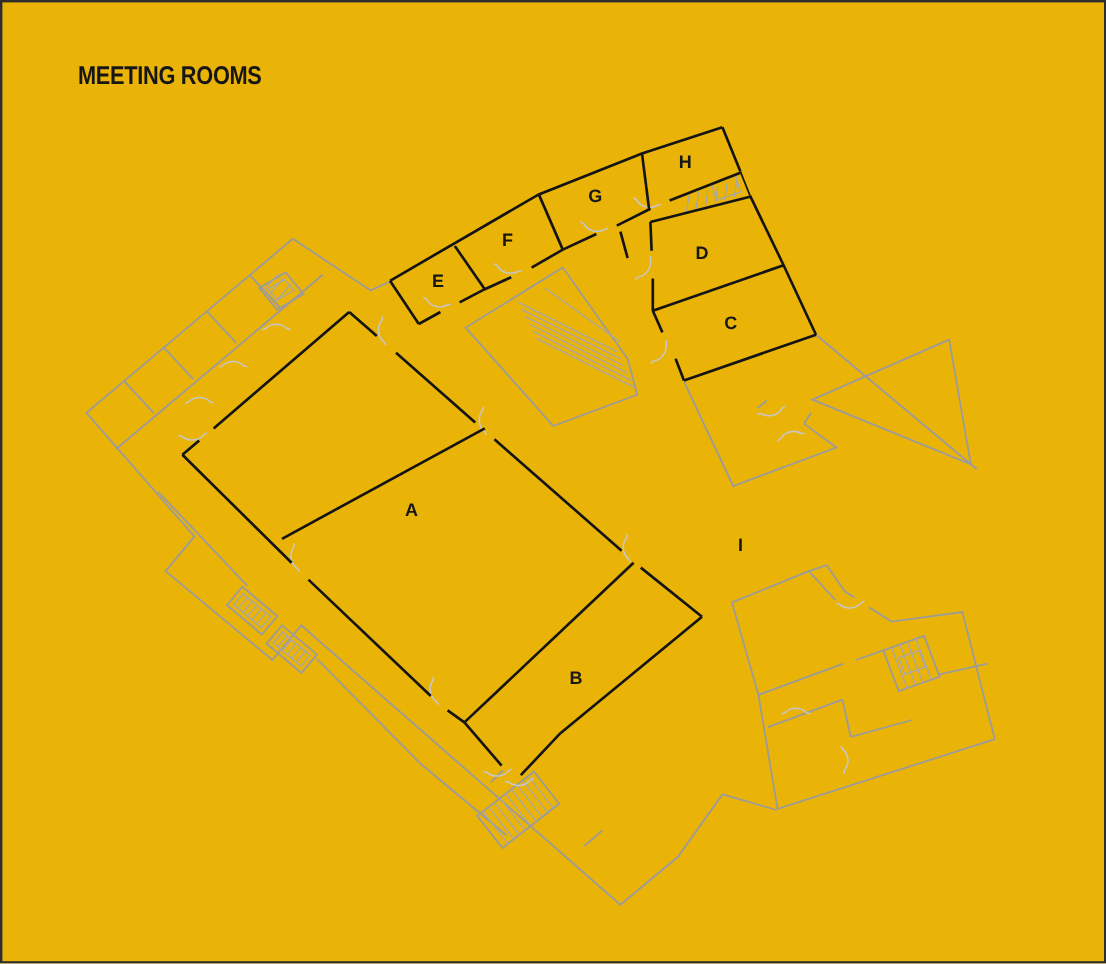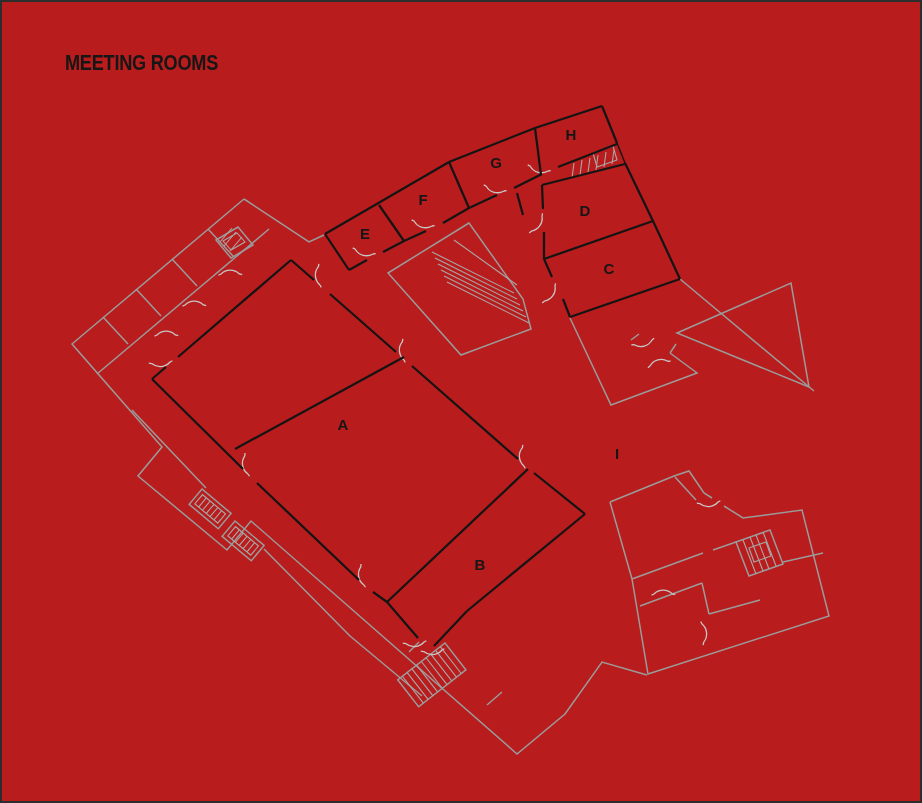--- a/index.html
+++ b/index.html
@@ -1,20 +1,20 @@
 <!DOCTYPE html>
 <html><head>
 <meta charset="utf-8">
 <style>
   html,body{margin:0;padding:0;background:#fff;}
   .page{
     position:relative;
     width:918px;height:799px;
     border:2px solid #2d2d2d;
-    background:#b91c1c;
+    background:#eab308;
     font-family:"Liberation Sans", sans-serif;
     overflow:hidden;
   }
   svg{position:absolute;left:0;top:0;}
   .title-text{
     font-family:"Liberation Sans", sans-serif;
     font-weight:bold;
     font-size:21.5px;
     fill:#161616;
     letter-spacing:-0.3px;

